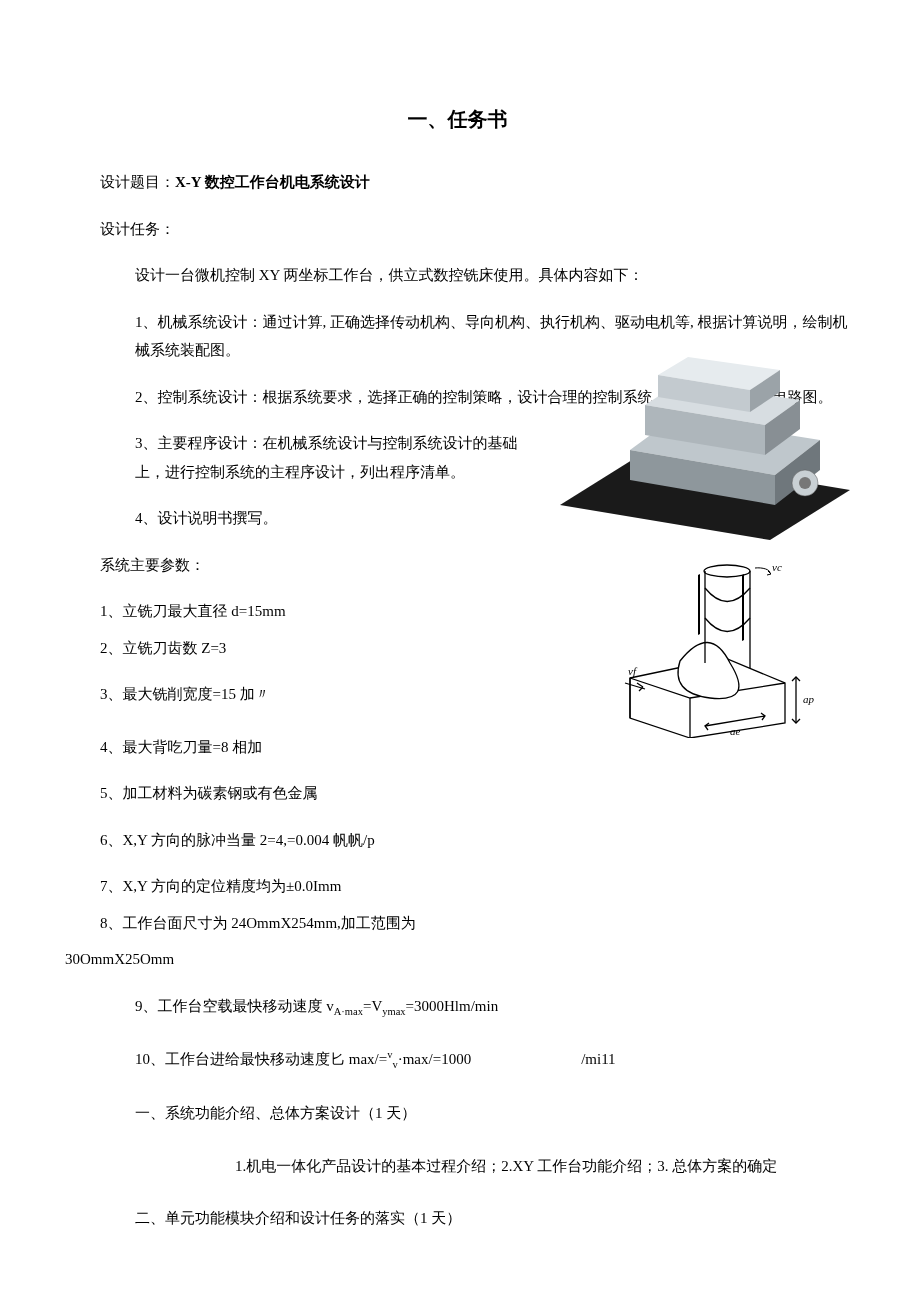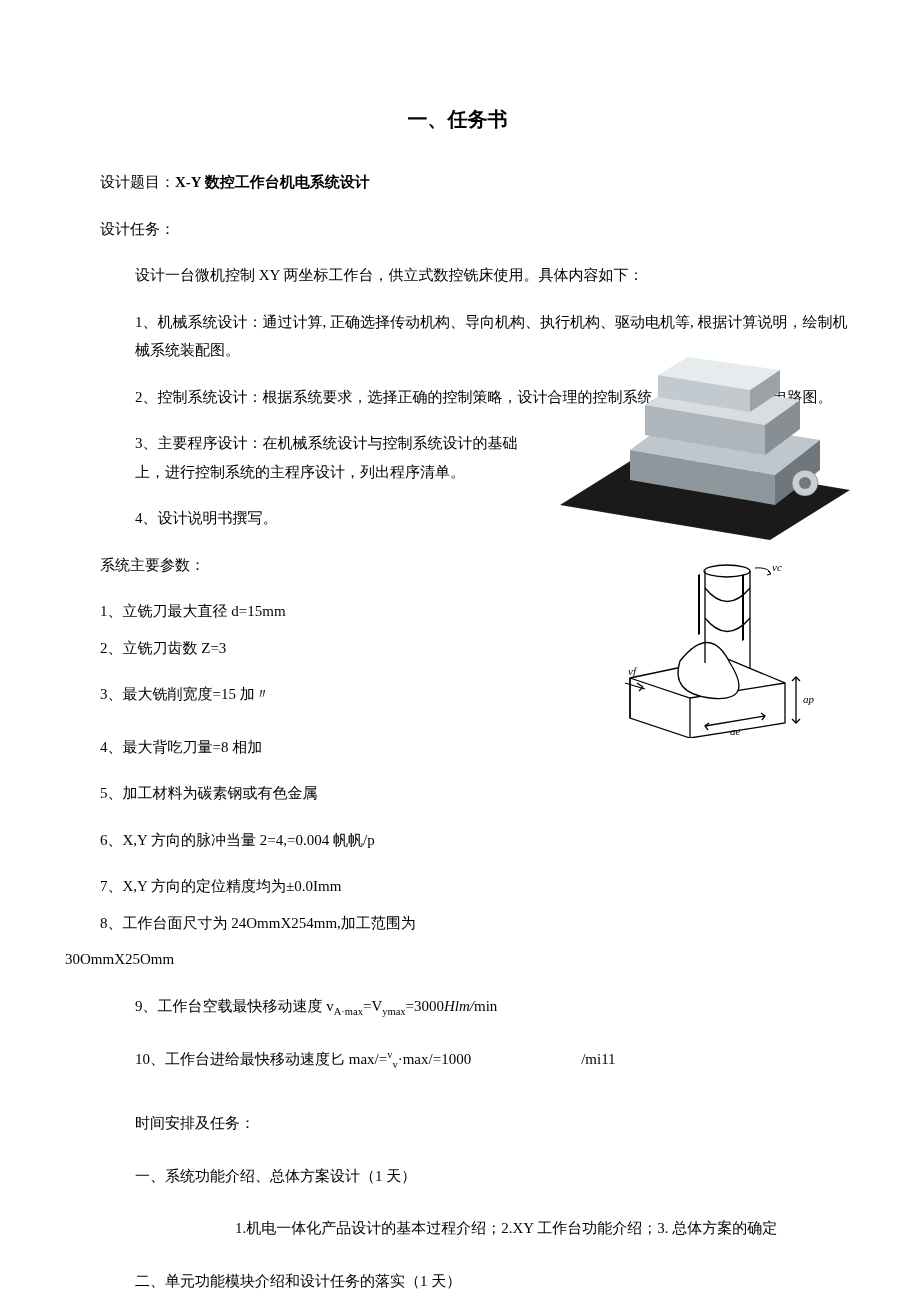--- a/index.html
+++ b/index.html
@@ -48,21 +48,21 @@
   .fig1 {
     width: 300px;
     height: 190px;
   }
   .fig2 {
     width: 220px;
     height: 175px;
     margin-left: 40px;
     margin-top: 8px;
   }
-  .italic { font-style: italic; }
+  .italic { }
   sub { font-size: 0.7em; }
   .gap { display: inline-block; width: 110px; }
 </style>
 </head>
 <body>
 
 <div class="page">
 
   <div class="title">一、任务书</div>
 
@@ -96,21 +96,20 @@
   <p class="line" style="padding-left:0;">30OmmX25Omm</p>
 
   <p class="line indent-2 block">
     <span>9、工作台空载最快移动速度 v</span><sub>A·max</sub><span>=V</span><sub>ymax</sub><span>=3000</span><span class="italic">Hlm/</span><span>min</span>
   </p>
 
   <p class="line indent-2 spaced">
     <span>10、工作台进给最快移动速度匕 max/=</span><sup style="font-size:0.7em;">v</sup><sub>v</sub><span>·max/=1000</span><span class="gap"></span><span>/mi11</span>
   </p>
 
-  <p class="line indent-2 spaced-more">时间安排及任务：</p>
 
   <p class="line indent-2 spaced">一、系统功能介绍、总体方案设计（1 天）</p>
   <p class="line indent-deep spaced">1.机电一体化产品设计的基本过程介绍；2.XY 工作台功能介绍；3. 总体方案的确定</p>
 
   <p class="line indent-2 spaced">二、单元功能模块介绍和设计任务的落实（1 天）</p>
 
   <div class="fig-wrap">
     <svg class="fig1" viewBox="0 0 300 190">
       <polygon points="10,150 220,185 300,135 90,100" fill="#1a1a1a"></polygon>
       <g>

